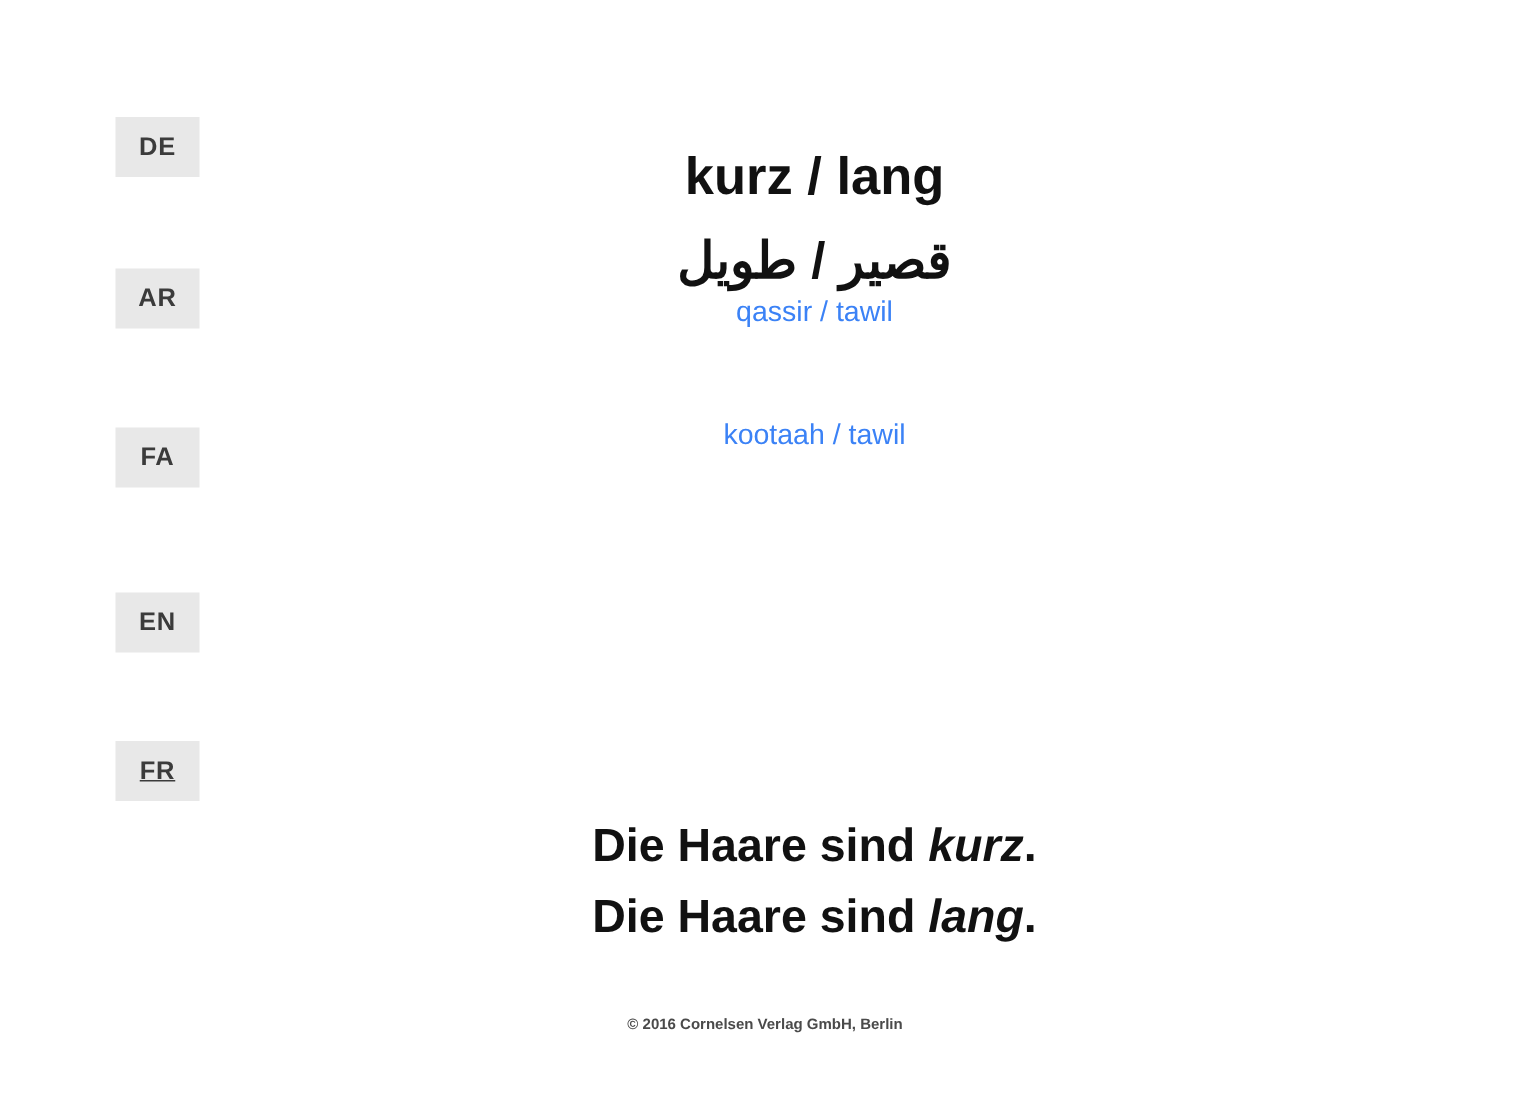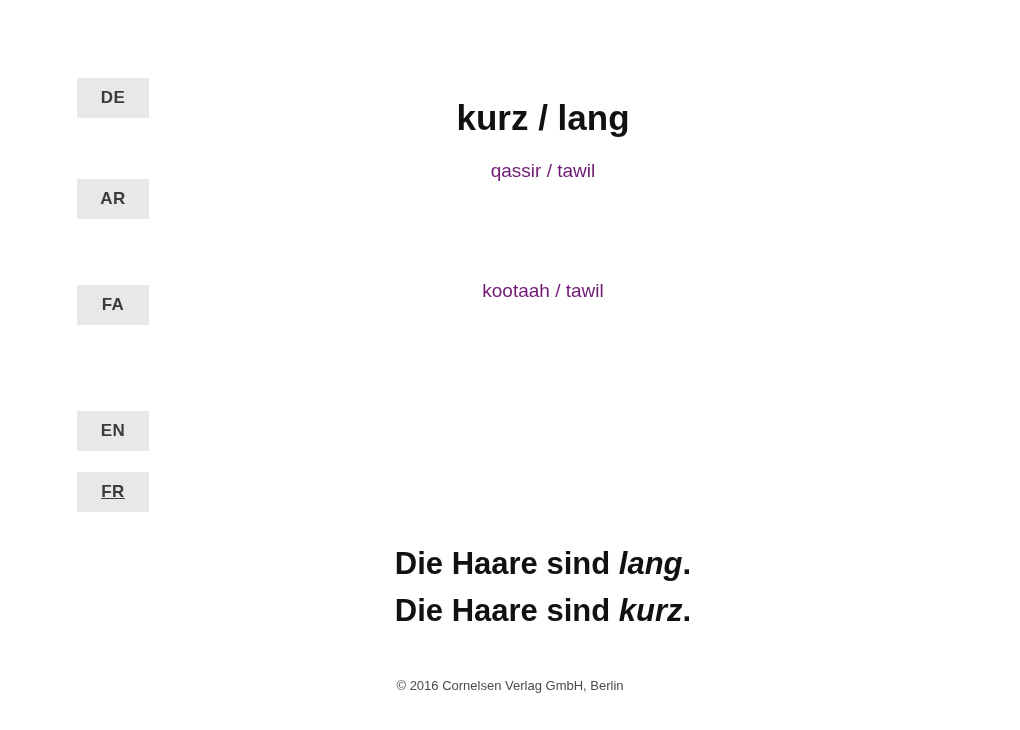--- a/index.html
+++ b/index.html
@@ -17,21 +17,21 @@
   .page {
     position: relative;
     width: 1020px;
     height: 730px;
     box-sizing: border-box;
     background: #ffffff;
   }
   .lang-badge {
     position: absolute;
     left: 77px;
-    width: 72px;
+    width: 56px;
     height: 40px;
     background: #e8e8e8;
     color: #3b3b3b;
     font-size: 17px;
     font-weight: bold;
     letter-spacing: 0.5px;
     display: flex;
     align-items: center;
     justify-content: center;
     font-family: "Liberation Sans", sans-serif;
@@ -51,21 +51,21 @@
   }
   .term.rtl {
     direction: rtl;
     unicode-bidi: bidi-override;
     font-size: 34px;
     font-weight: 600;
   }
   .translit {
     font-size: 19px;
     font-weight: 400;
-    color: #701a75;
+    color: #3b82f6;
     margin-top: 5px;
     line-height: 1.2;
   }
   .examples {
     position: absolute;
     left: 160px;
     width: 766px;
     text-align: center;
   }
   .example {
@@ -76,59 +76,60 @@
   }
   .example em {
     font-style: italic;
     font-weight: 600;
   }
   .copyright {
     position: absolute;
     left: 0;
     width: 1020px;
     text-align: center;
-    font-size: 13px;
+    font-size: 10px;
     color: #4a4a4a;
-    font-weight: 400;
+    font-weight: 700;
   }
 </style>
 </head>
 <body>
 
 <div class="page">
 
   <div class="lang-badge" style="top:78px;">
     <span>DE</span>
   </div>
   <div class="term-block" style="top:70px;margin-top:28px;">
     <div class="term">kurz / lang</div>
   </div>
 
   <div class="lang-badge" style="top:179px;">
     <span>AR</span>
   </div>
   <div class="term-block" style="top:155px;">
+    <div class="term rtl">قصير / طويل</div>
     <div class="translit">qassir / tawil</div>
   </div>
 
   <div class="lang-badge" style="top:285px;">
     <span>FA</span>
   </div>
   <div class="term-block" style="top:275px;">
     <div class="translit">kootaah / tawil</div>
   </div>
 
-  <div class="lang-badge" style="top:395px;margin-top:16px;">
+  <div class="lang-badge" style="top:395px;">
     <span>EN</span>
   </div>
 
-  <div class="lang-badge" style="top:472px;text-decoration:underline;">
+  <div class="lang-badge" style="top:494px;text-decoration:underline;">
     <span>FR</span>
   </div>
 
   <div class="examples" style="top:540px;">
+    <div class="example"><span>Die Haare sind </span><em>kurz</em><span>.</span></div>
     <div class="example"><span>Die Haare sind </span><em>lang</em><span>.</span></div>
-    <div class="example"><span>Die Haare sind </span><em>kurz</em><span>.</span></div>
   </div>
 
   <div class="copyright" style="top:678px;">© 2016 Cornelsen Verlag GmbH, Berlin</div>
 
 </div>
 
 </body></html>

